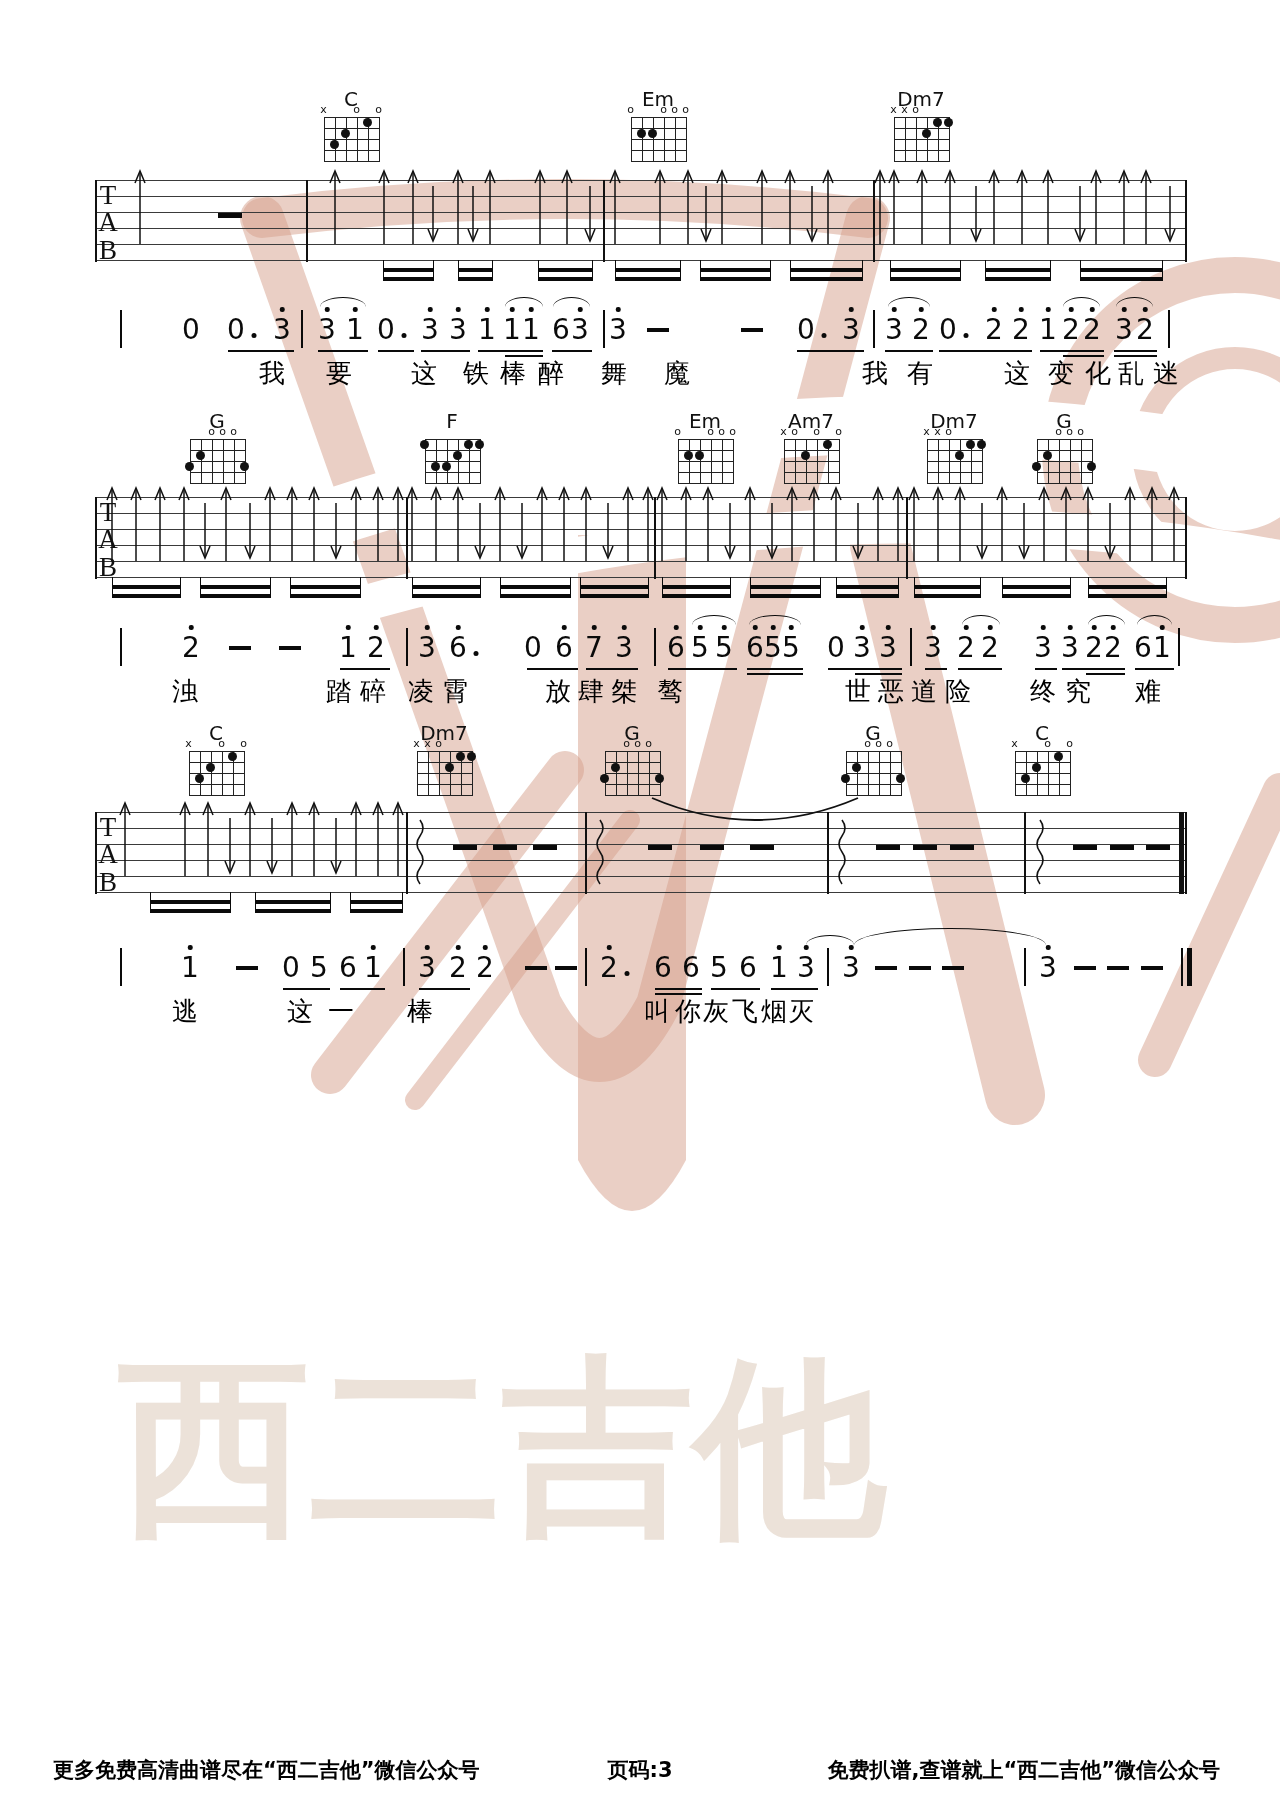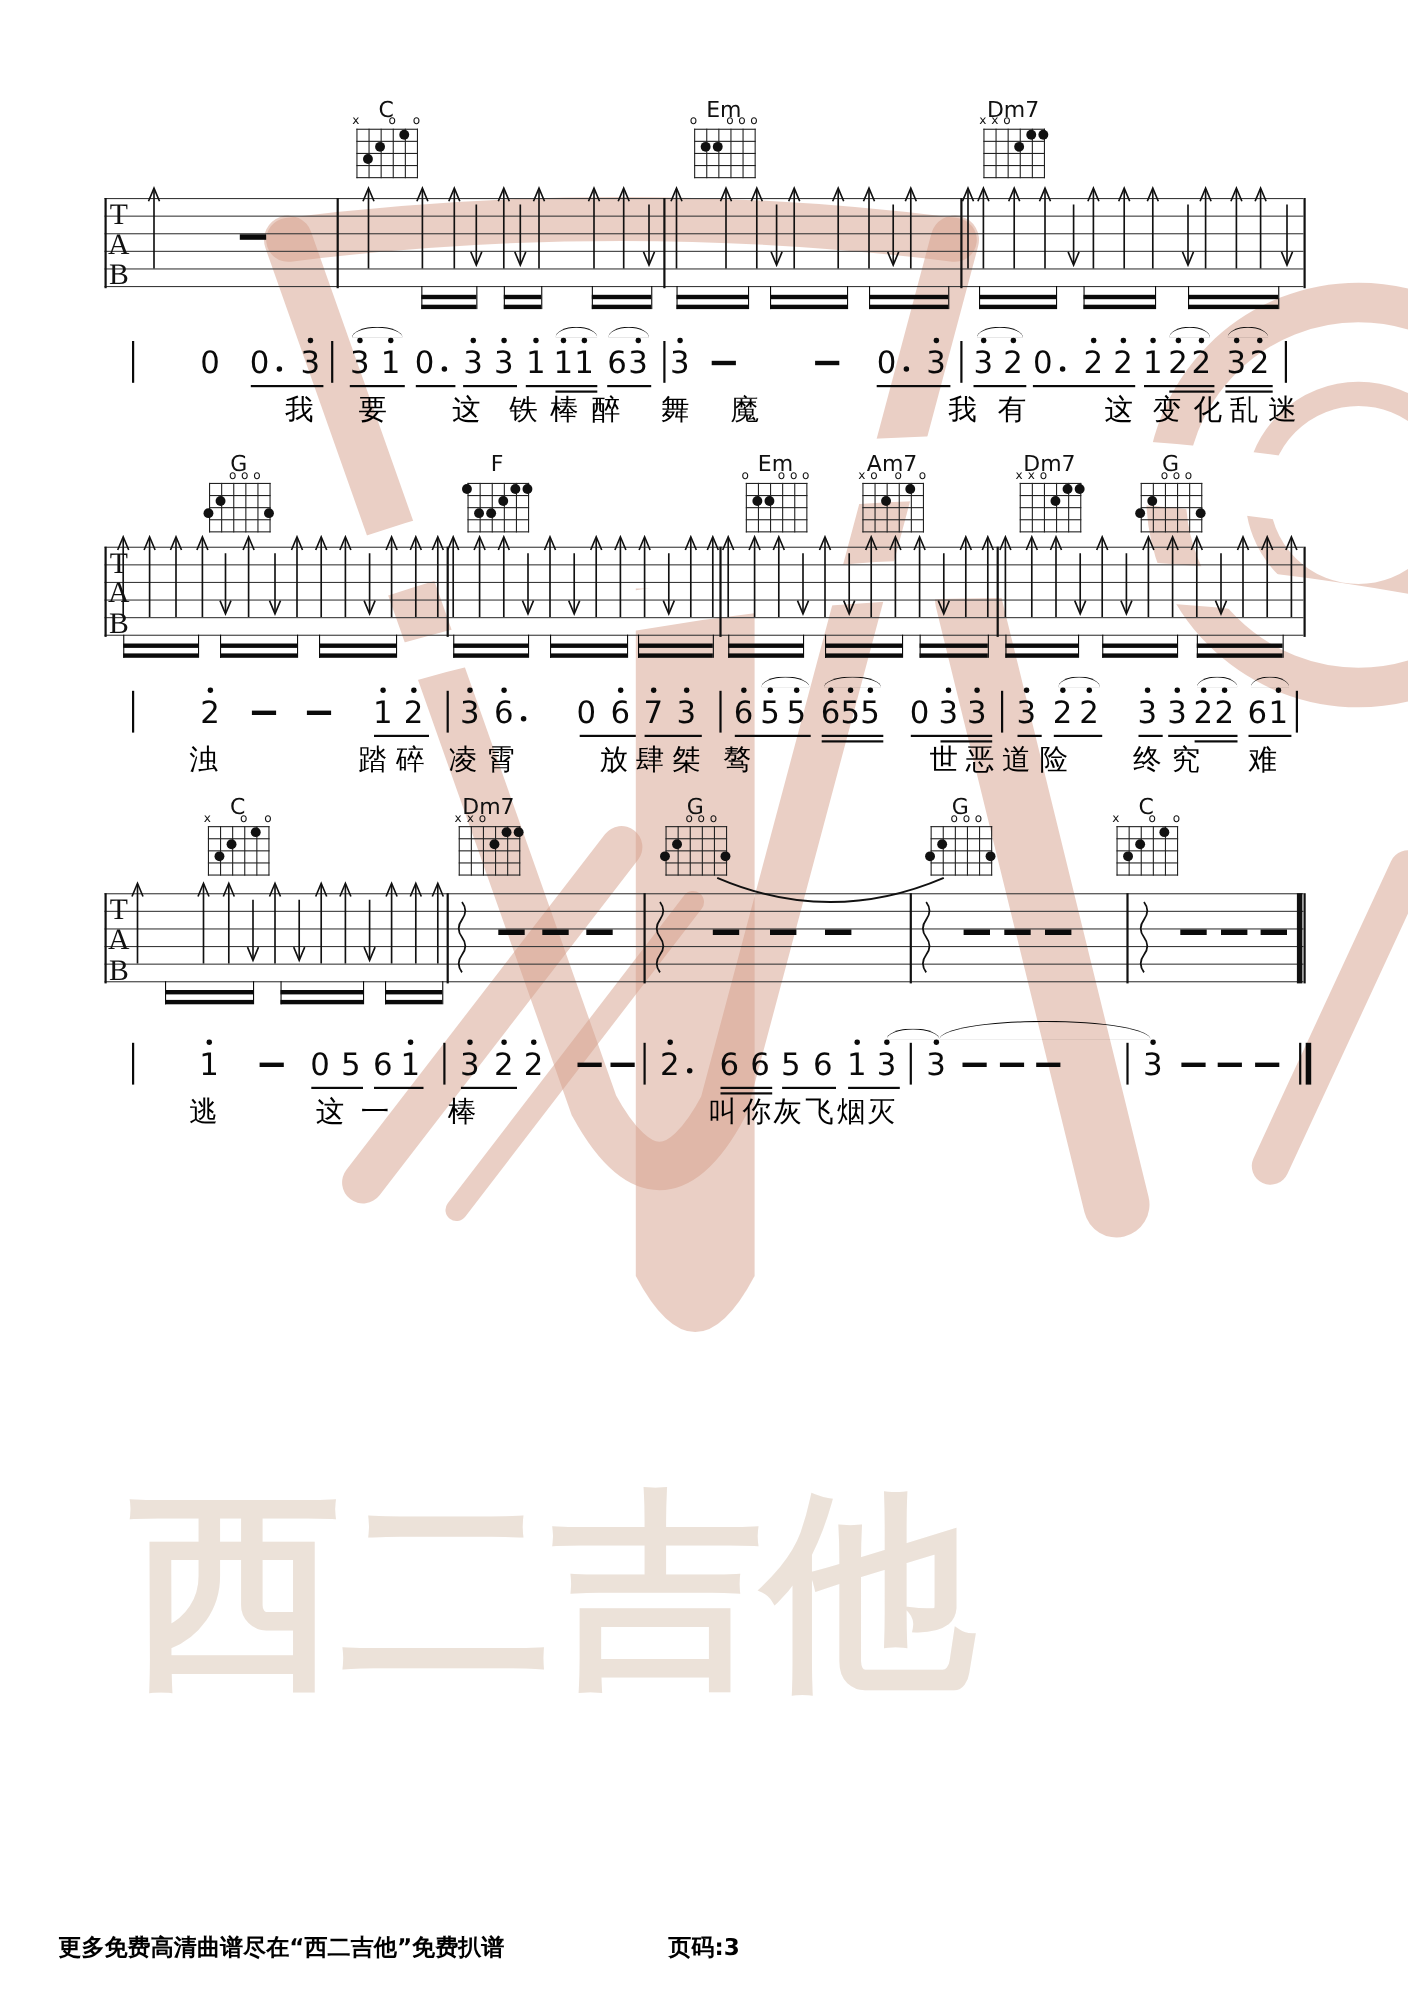--- a/index.html
+++ b/index.html
@@ -1107,15 +1107,16 @@
       <div class="lyr" style="left: 716px; top: 998px;">灰</div>
       <div class="lyr" style="left: 745px; top: 998px;">飞</div>
       <div class="lyr" style="left: 774px; top: 998px;">烟</div>
       <div class="lyr" style="left: 801px; top: 998px;">灭</div>
     </div>
 
   <svg id="overlay" class="abs" width="1280" height="1810" viewBox="0 0 1280 1810" style="left:0;top:0;pointer-events:none;">
       <path d="M652,798 Q755,842 858,798" stroke="#111" stroke-width="1.8" fill="none"></path>
     </svg>
 
-  <div class="footer" style="left:53px;">更多免费高清曲谱尽在“西二吉他”免费扒谱</div>
+  <div class="footer" style="left:53px;">更多免费高清曲谱尽在“西二吉他”微信公众号</div>
   <div class="footer" style="left:640px;transform:translateX(-50%);">页码:3</div>
+  <div class="footer" style="right:60px;">免费扒谱,查谱就上“西二吉他”微信公众号</div>
 </div>
 
 </body></html>

